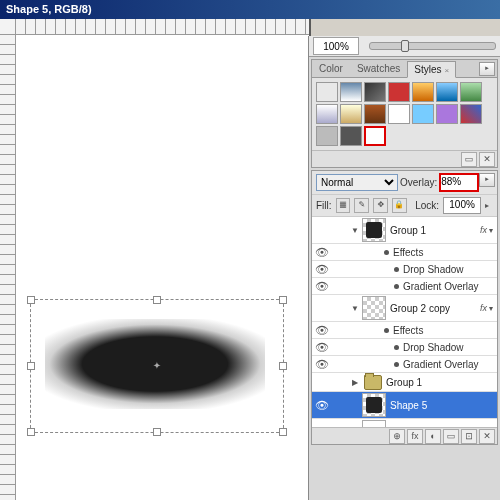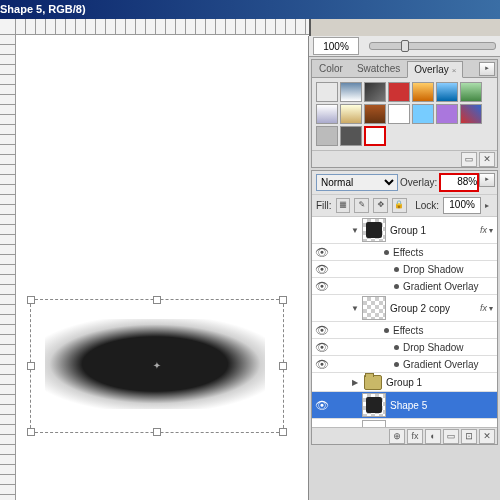--- a/index.html
+++ b/index.html
@@ -1,16 +1,16 @@
 <!DOCTYPE html>
 <html><head>
 <meta charset="utf-8">
 <style>
 body{margin:0;font-family:Tahoma,Arial,sans-serif;font-size:10px;background:#d4d0c8;overflow:hidden;width:500px;height:500px;position:relative}
-.titlebar{background:linear-gradient(to right,#0a246a,#3a6ea5);color:#fff;height:19px;line-height:19px;font-size:11px;font-weight:bold}
+.titlebar{background:linear-gradient(to right,#0a246a,#3a6ea5);color:#fff;height:19px;line-height:19px;padding-left:6px;font-size:11px;font-weight:bold}
 .canvas-area{position:absolute;left:0;top:19px;width:309px;height:481px;background:#fff}
 .ruler-h{position:absolute;left:15px;top:0;right:0;height:15px;background:#f3f3f3;border-bottom:1px solid #999;background-image:repeating-linear-gradient(to right,#999 0,#999 1px,transparent 1px,transparent 10px)}
 .ruler-v{position:absolute;left:0;top:15px;width:15px;bottom:0;background:#f3f3f3;border-right:1px solid #999;background-image:repeating-linear-gradient(to bottom,#999 0,#999 1px,transparent 1px,transparent 10px)}
 .ruler-corner{position:absolute;left:0;top:0;width:15px;height:15px;background:#f3f3f3;border-right:1px solid #999;border-bottom:1px solid #999}
 .shape{position:absolute;left:45px;top:300px;width:220px;height:90px;background:radial-gradient(ellipse 60% 55% at 50% 50%,#1c1c1c 0%,#1c1c1c 55%,rgba(28,28,28,0.2) 80%,transparent 100%);border-radius:10px}
 .transform-box{position:absolute;left:30px;top:280px;width:252px;height:132px;border:1px dashed #888}
 .handle{position:absolute;width:6px;height:6px;background:#fff;border:1px solid #888}
 .handle.tl{left:-4px;top:-4px}.handle.tm{left:50%;top:-4px;margin-left:-4px}.handle.tr{right:-4px;top:-4px}
 .handle.ml{left:-4px;top:50%;margin-top:-4px}.handle.mr{right:-4px;top:50%;margin-top:-4px}
 .handle.bl{left:-4px;bottom:-4px}.handle.bm{left:50%;bottom:-4px;margin-left:-4px}.handle.br{right:-4px;bottom:-4px}
@@ -27,21 +27,21 @@
 .tab.active{background:#e4e4e4;border:1px solid #999;border-bottom:1px solid #e4e4e4;color:#222;position:relative;top:1px}
 .tab .x{margin-left:3px;font-size:8px;color:#888}
 .styles-grid{padding:4px;display:grid;grid-template-columns:repeat(7,22px);gap:2px}
 .sw{width:22px;height:20px;border:1px solid #999;box-sizing:border-box}
 .sw.sel{border:2px solid #d00}
 .panel-foot{height:16px;background:#e0e0e0;border-top:1px solid #bbb;display:flex;justify-content:flex-end;align-items:center;padding:0 2px;gap:2px}
 .ficon{width:14px;height:13px;border:1px solid #aaa;background:#eee;font-size:9px;text-align:center;line-height:12px;color:#555}
 .layer-opts{display:flex;align-items:center;padding:2px 4px;gap:2px}
 .layer-opts select{width:82px;height:17px;font-size:10px;border:1px solid #7a9ac0}
 .lbl{font-size:10px;color:#333}
-.opbox{width:36px;height:15px;font-size:10px;text-align:right;border:2px solid #d00;display:inline-block;background:#fff;line-height:14px}
+.opbox{width:36px;height:15px;font-size:10px;text-align:left;border:2px solid #d00;display:inline-block;background:#fff;line-height:14px}
 .fillbox{width:36px;height:15px;font-size:10px;text-align:center;border:1px solid #999;display:inline-block;background:#fff;line-height:14px}
 .lock-row{display:flex;align-items:center;padding:2px 4px;gap:4px;border-top:1px solid #ccc;border-bottom:1px solid #ccc}
 .lockicon{width:13px;height:13px;border:1px solid #aaa;font-size:8px;text-align:center;line-height:12px;color:#555}
 .layer-list{background:#fff;max-height:210px;overflow:auto}
 .lrow{display:flex;align-items:center;min-height:26px;border-bottom:1px solid #ddd;font-size:10px;color:#222}
 .lrow.sub{min-height:16px;padding-left:0}
 .lrow.sel{background:#3875d7;color:#fff}
 .eye{width:20px;text-align:center;color:#555;font-size:11px}
 .link{width:14px;border-left:1px solid #ddd;border-right:1px solid #ddd;height:100%}
 .tw{width:10px;text-align:center;color:#555;font-size:8px;padding-left:2px}
@@ -87,21 +87,21 @@
   <div class="zoombar">
     <input value="100%" style="">
     <div class="slider"></div>
   </div>
 
   <div class="panel">
     <div class="menuicon">▸</div>
     <div class="tabs">
       <div class="tab">Color</div>
       <div class="tab">Swatches</div>
-      <div class="tab active"><span>Overlay</span><span class="x">×</span></div>
+      <div class="tab active"><span>Styles</span><span class="x">×</span></div>
     </div>
     <div class="styles-grid" id="styles-grid">
         <div class="sw" style="background: rgb(232, 232, 232);"></div>
         <div class="sw" style="background: linear-gradient(rgb(102, 136, 170), rgb(255, 255, 255));"></div>
         <div class="sw" style="background: linear-gradient(135deg, rgb(51, 51, 51), rgb(119, 119, 119));"></div>
         <div class="sw" style="background: rgb(204, 51, 51);"></div>
         <div class="sw" style="background: linear-gradient(rgb(255, 204, 102), rgb(204, 102, 0));"></div>
         <div class="sw" style="background: linear-gradient(rgb(136, 204, 255), rgb(0, 102, 170));"></div>
         <div class="sw" style="background: linear-gradient(rgb(170, 221, 170), rgb(68, 136, 68));"></div>
         <div class="sw" style="background: linear-gradient(rgb(255, 255, 255), rgb(170, 170, 204));"></div>

